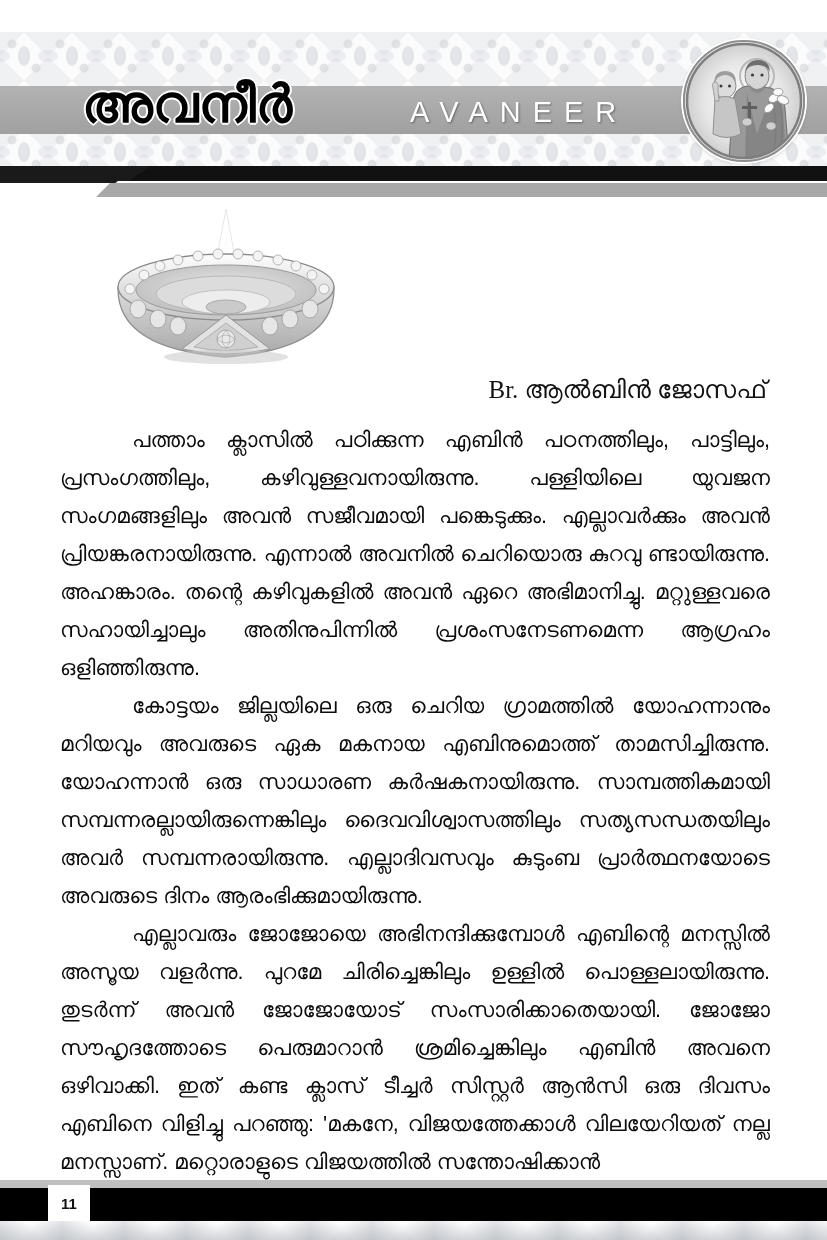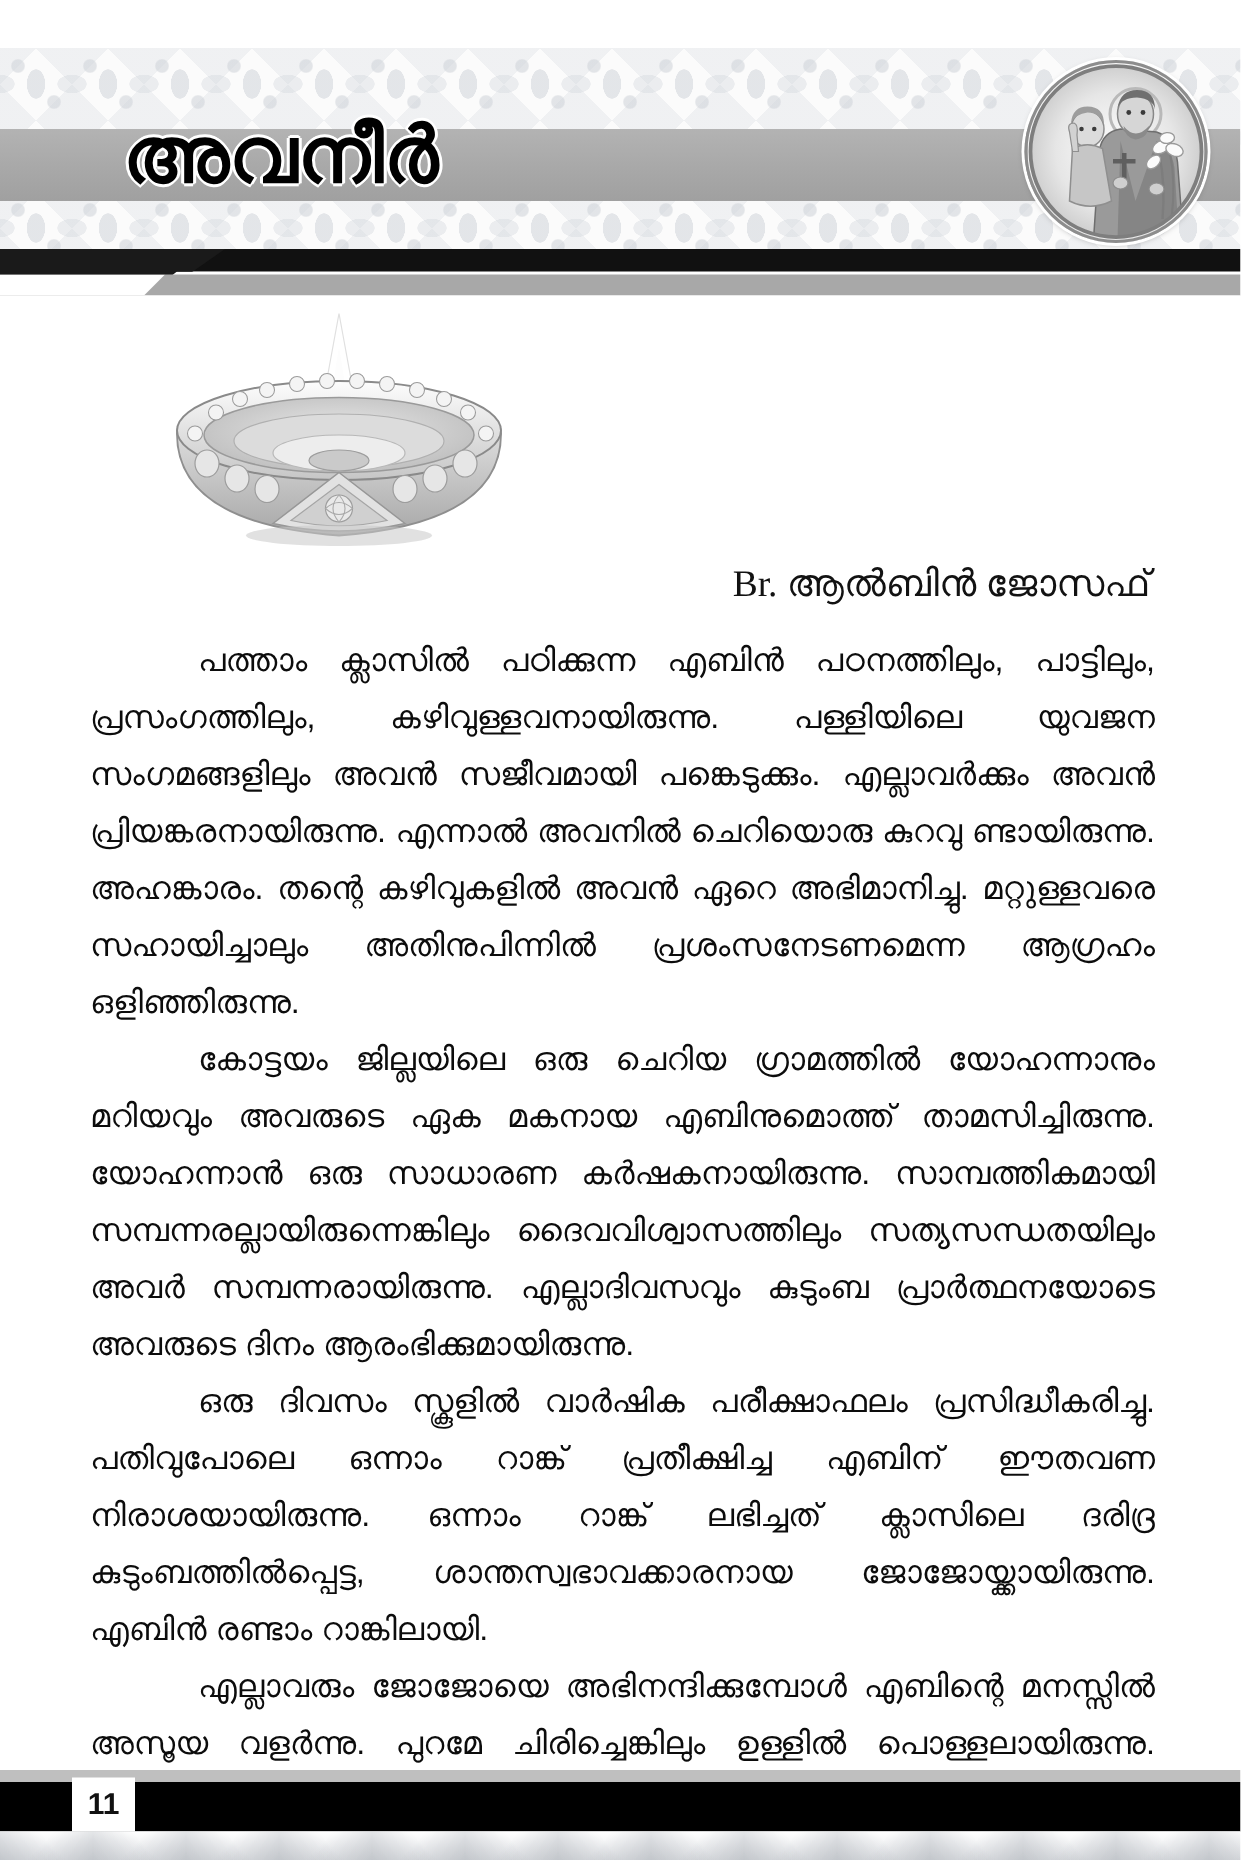--- a/index.html
+++ b/index.html
@@ -222,21 +222,21 @@
     position: absolute;
     left: 48px; top: 1185px;
     width: 42px; height: 36px;
     background: #ffffff;
     display: flex;
     align-items: center;
     justify-content: center;
   }
   .page-number {
     font-family: "Liberation Sans", sans-serif;
-    font-size: 20px;
+    font-size: 15px;
     font-weight: 700;
     color: #111111;
     line-height: 1;
   }
   .footer-pattern {
     position: absolute;
     left: 0; top: 1221px;
     width: 827px; height: 19px;
     background-color: #ffffff;
     background-image:
@@ -254,20 +254,21 @@
   <div class="top-margin"></div>
 
   <header class="masthead">
 
     <div class="mast-band"></div>
 
     <div class="mast-title-ml">അവനീർ</div>
 
     <div class="mast-subtitle-ml">പാരിഷ് ബുള്ളറ്റിൻ</div>
 
+    <div class="mast-title-en">AVANEER</div>
 
     <div class="mast-logo">
       <svg viewBox="0 0 118 118" xmlns="http://www.w3.org/2000/svg" aria-hidden="true">
         <defs>
           <radialGradient id="halo" cx="50%" cy="50%" r="50%">
             <stop offset="0%" stop-color="#ffffff"></stop>
             <stop offset="70%" stop-color="#e6e6e6"></stop>
             <stop offset="100%" stop-color="#cfcfcf"></stop>
           </radialGradient>
           <clipPath id="clipCircle">
@@ -398,21 +399,20 @@
         <ellipse cx="122" cy="160" rx="62" ry="7" fill="#c8c8c8" opacity="0.55"></ellipse>
       </svg>
     </div>
 
 
     <div class="byline">Br. ആൽബിൻ ജോസഫ്</div>
 
     <div class="body-text">
       <p>പത്താം ക്ലാസിൽ പഠിക്കുന്ന എബിൻ പഠനത്തിലും, പാട്ടിലും, പ്രസംഗത്തിലും, കഴിവുള്ളവനായിരുന്നു. പള്ളിയിലെ യുവജന സംഗമങ്ങളിലും അവൻ സജീവമായി പങ്കെടുക്കും. എല്ലാവർക്കും അവൻ പ്രിയങ്കരനായിരുന്നു. എന്നാൽ അവനിൽ ചെറിയൊരു കുറവു ണ്ടായിരുന്നു. അഹങ്കാരം. തന്റെ കഴിവുകളിൽ അവൻ ഏറെ അഭിമാനിച്ചു. മറ്റുള്ളവരെ സഹായിച്ചാലും അതിനുപിന്നിൽ പ്രശംസനേടണമെന്ന ആഗ്രഹം ഒളിഞ്ഞിരുന്നു.</p>
       <p>കോട്ടയം ജില്ലയിലെ ഒരു ചെറിയ ഗ്രാമത്തിൽ യോഹന്നാനും മറിയവും അവരുടെ ഏക മകനായ എബിനുമൊത്ത് താമസിച്ചിരുന്നു. യോഹന്നാൻ ഒരു സാധാരണ കർഷകനായിരുന്നു. സാമ്പത്തികമായി സമ്പന്നരല്ലായിരുന്നെങ്കിലും ദൈവവിശ്വാസത്തിലും സത്യസന്ധതയിലും അവർ സമ്പന്നരായിരുന്നു. എല്ലാദിവസവും കുടുംബ പ്രാർത്ഥനയോടെ അവരുടെ ദിനം ആരംഭിക്കുമായിരുന്നു.</p>
-      <p>ഒരു ദിവസം സ്കൂളിൽ വാർഷിക പരീക്ഷാഫലം പ്രസിദ്ധീകരിച്ചു. പതിവുപോലെ ഒന്നാം റാങ്ക് പ്രതീക്ഷിച്ച എബിന് ഈതവണ നിരാശയായിരുന്നു. ഒന്നാം റാങ്ക് ലഭിച്ചത് ക്ലാസിലെ ദരിദ്ര കുടുംബത്തിൽപ്പെട്ട, ശാന്തസ്വഭാവക്കാരനായ ജോജോയ്ക്കായിരുന്നു. എബിൻ രണ്ടാം റാങ്കിലായി.</p>
       <p>എല്ലാവരും ജോജോയെ അഭിനന്ദിക്കുമ്പോൾ എബിന്റെ മനസ്സിൽ അസൂയ വളർന്നു. പുറമേ ചിരിച്ചെങ്കിലും ഉള്ളിൽ പൊള്ളലായിരുന്നു. തുടർന്ന് അവൻ ജോജോയോട് സംസാരിക്കാതെയായി. ജോജോ സൗഹൃദത്തോടെ പെരുമാറാൻ ശ്രമിച്ചെങ്കിലും എബിൻ അവനെ ഒഴിവാക്കി. ഇത് കണ്ട ക്ലാസ് ടീച്ചർ സിസ്റ്റർ ആൻസി ഒരു ദിവസം എബിനെ വിളിച്ചു പറഞ്ഞു: 'മകനേ, വിജയത്തേക്കാൾ വിലയേറിയത് നല്ല മനസ്സാണ്. മറ്റൊരാളുടെ വിജയത്തിൽ സന്തോഷിക്കാൻ</p>
     </div>
   </main>
 
   <footer>
     <div class="footer-gray"></div>
     <div class="footer-black"></div>
     <div class="page-number-box">
       <span class="page-number">11</span>
     </div>

